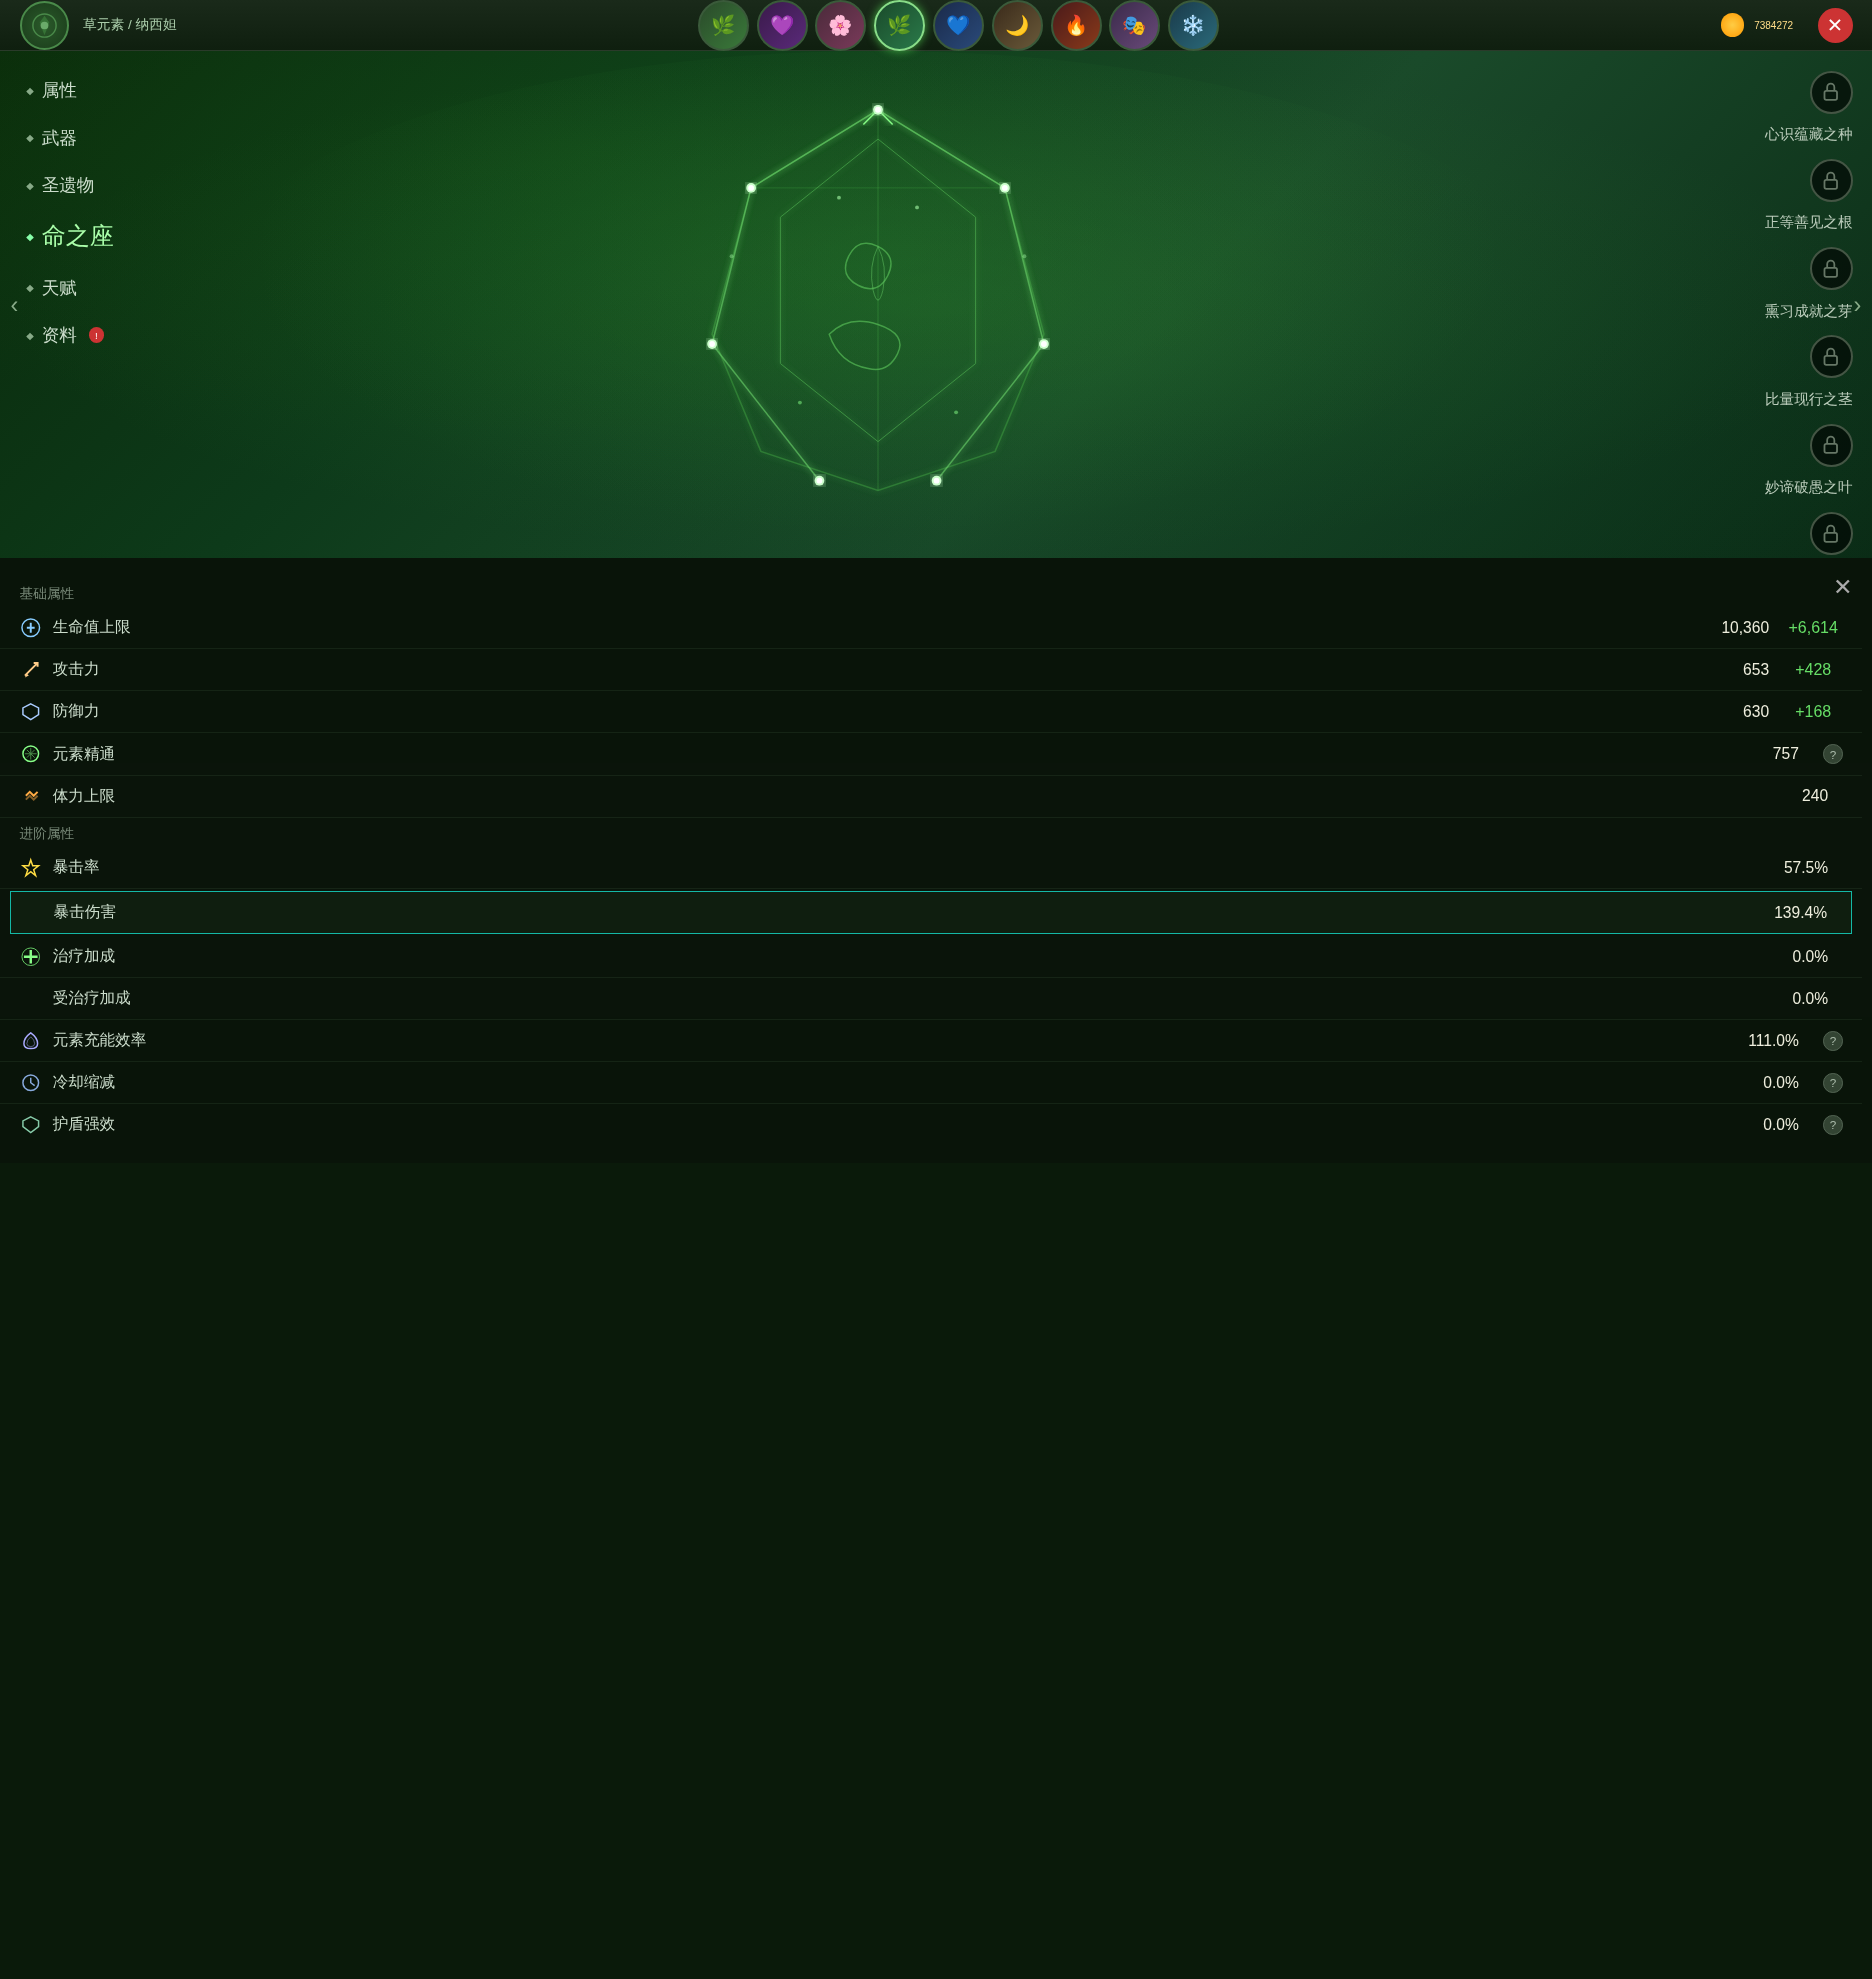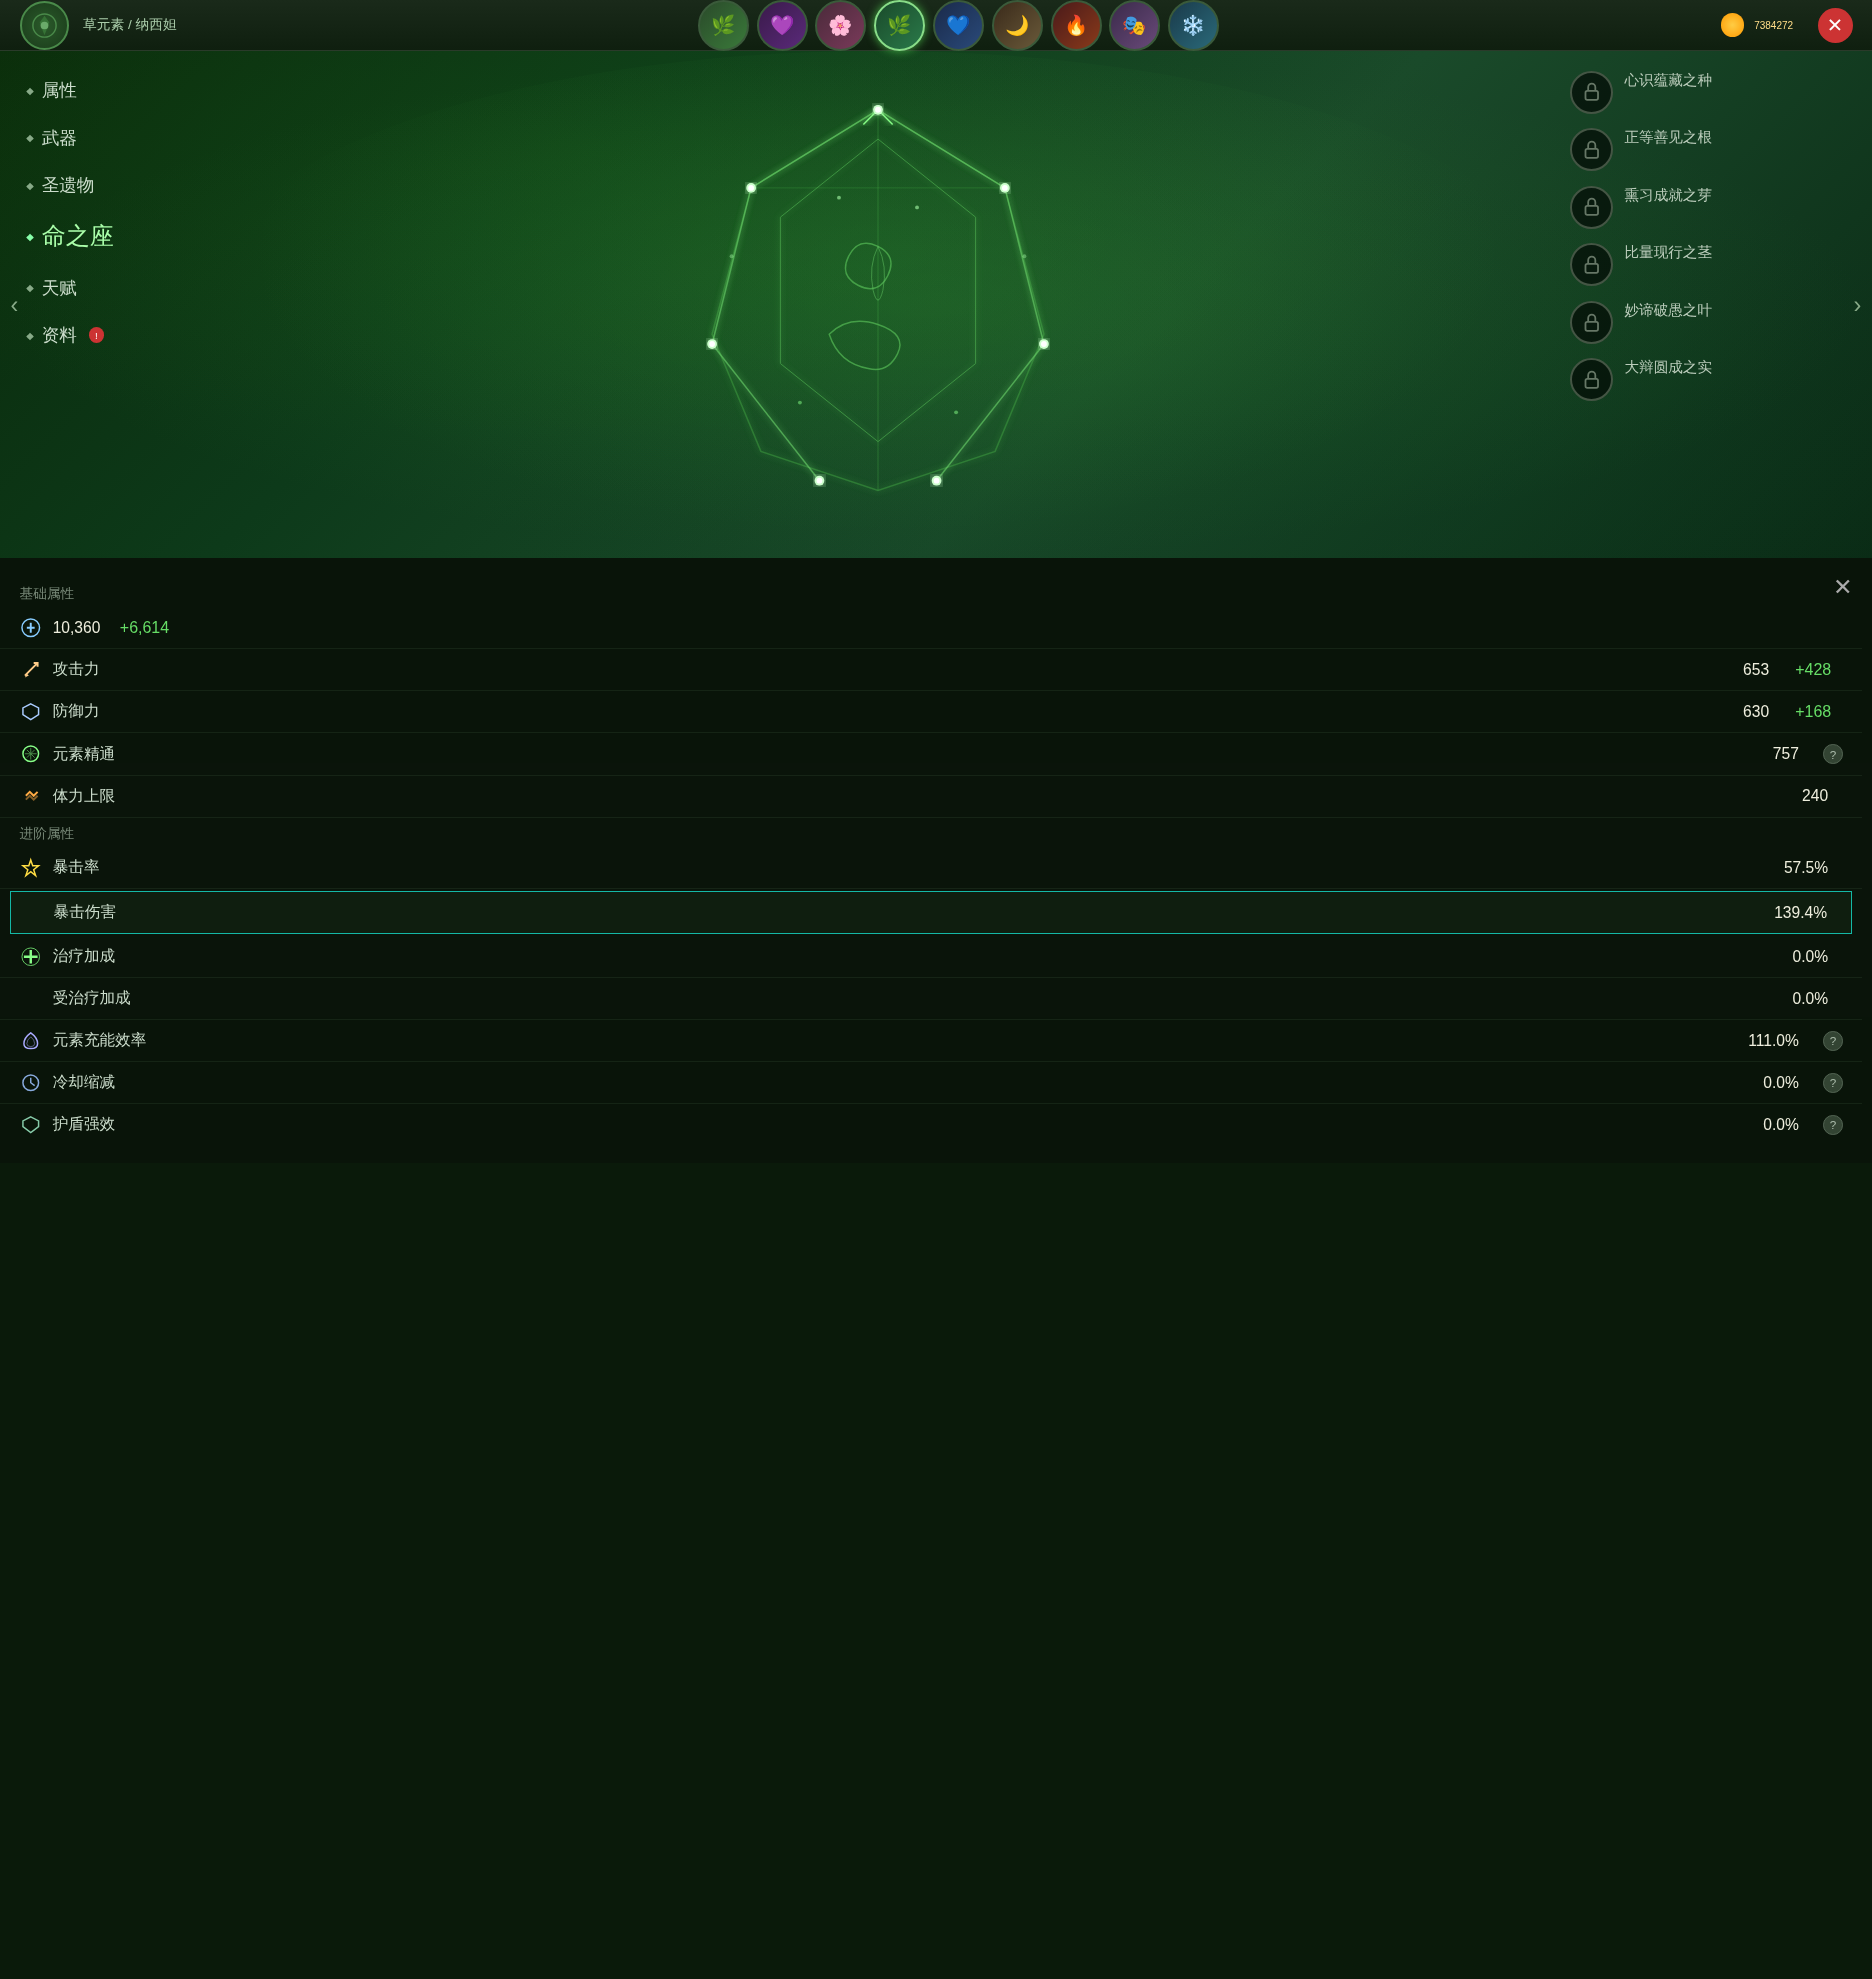--- a/index.html
+++ b/index.html
@@ -180,23 +180,24 @@
       width: 312px;
       padding: 19.5px 19.5px 19.5px 9.8px;
       display: flex;
       flex-direction: column;
       gap: 14.6px;
       position: relative;
       z-index: 2;
     }
     .constellation-item {
       display: flex;
-      align-items: flex-start;
+      align-items: flex-end;
       gap: 11.7px;
       cursor: pointer;
+      flex-direction: column;
     }
     .const-lock {
       width: 43px; height: 43px;
       border-radius: 50%;
       background: rgba(0,0,0,0.6);
       border: 2px solid #445544;
       display: flex; align-items: center; justify-content: center;
       flex-shrink: 0;
     }
     .const-lock svg { width: 21.5px; height: 21.5px; }
@@ -519,20 +520,21 @@
 
     <div class="stats-section-title">基础属性</div>
 
     <div class="stats-row">
       <div class="stats-icon">
         <svg width="21.5" height="21.5" viewBox="0 0 22 22">
           <circle cx="11" cy="11" r="9" fill="none" stroke="#88ccff" stroke-width="1.5"></circle>
           <path d="M11 6 L11 16 M7 11 L15 11" stroke="#88ccff" stroke-width="2"></path>
         </svg>
       </div>
+      <span class="stats-label">生命值上限</span>
       <span class="stats-value">10,360</span>
       <span class="stats-bonus">+6,614</span>
     </div>
 
     <div class="stats-row">
       <div class="stats-icon">
         <svg width="21.5" height="21.5" viewBox="0 0 22 22">
           <path d="M5 17 L17 5 M14 4 L18 4 L18 8" stroke="#ffcc88" stroke-width="2" fill="none"></path>
           <path d="M7 15 L5 19 L9 17Z" fill="#ffcc88"></path>
         </svg>

